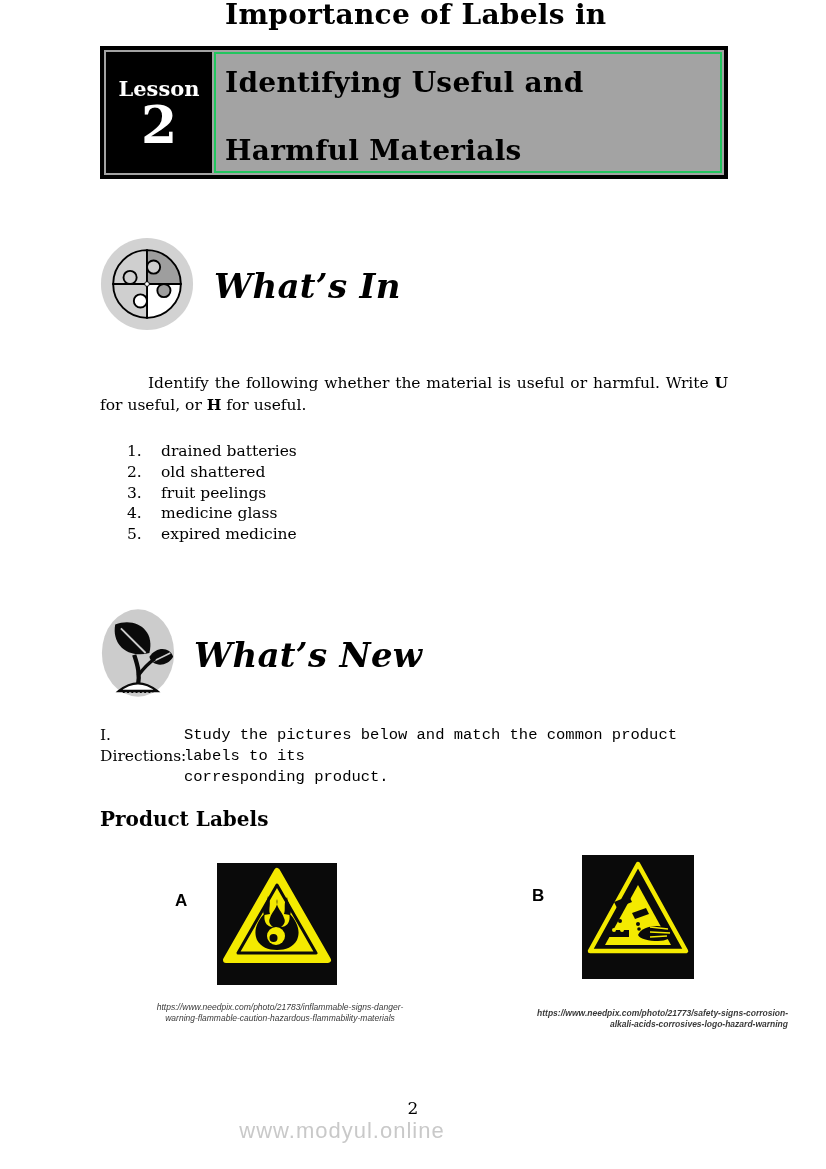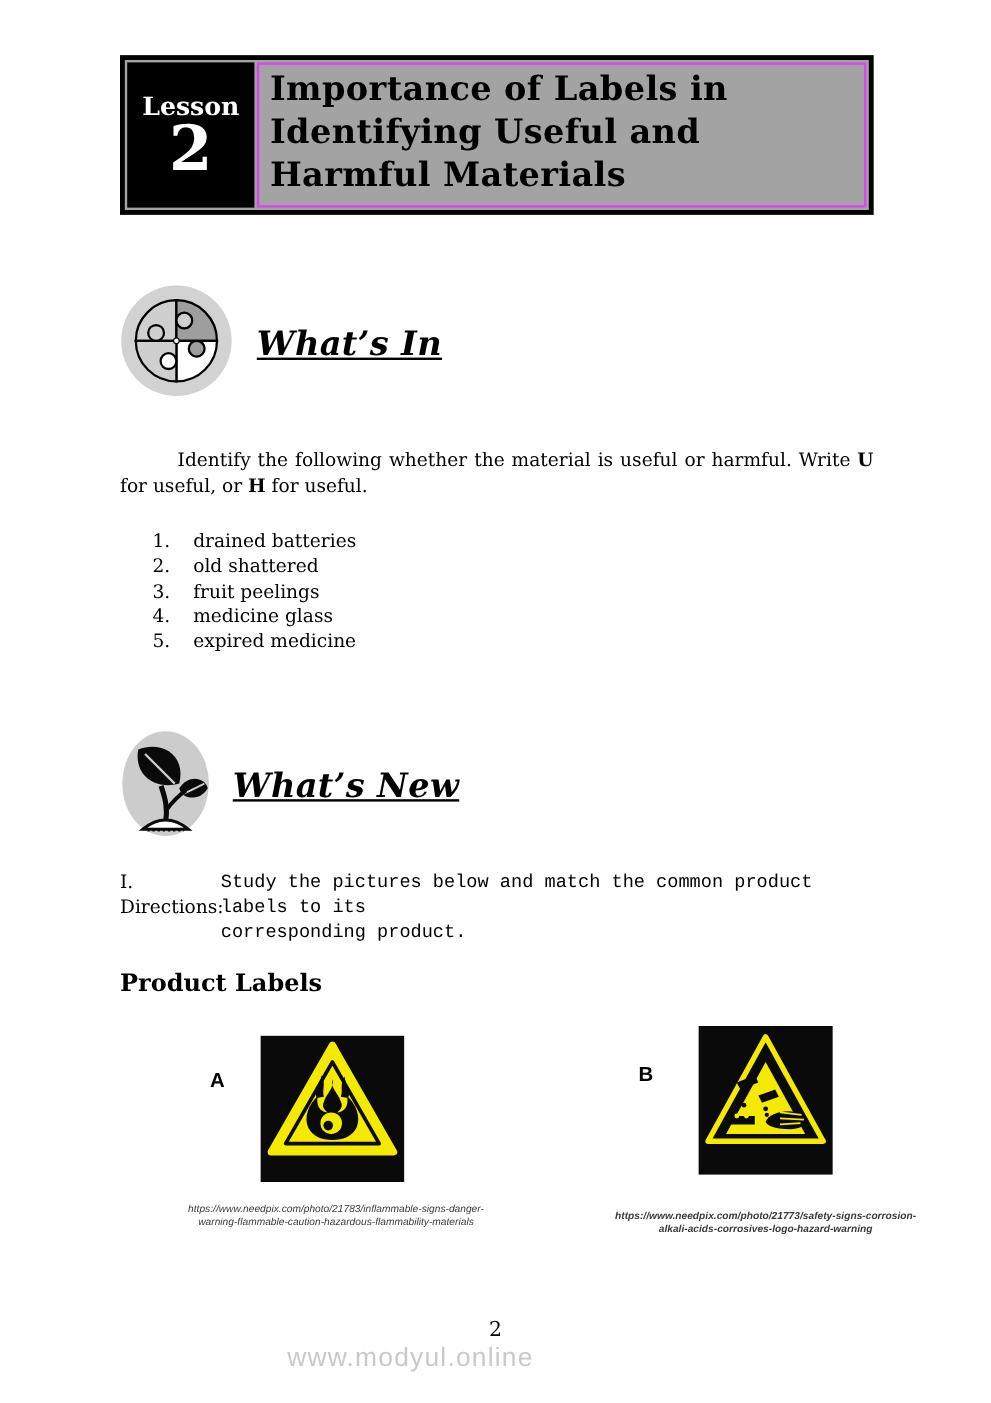--- a/index.html
+++ b/index.html
@@ -14,30 +14,30 @@
     margin-top:46px; border:4px solid #000; padding:2px;
     display:flex; gap:2px; box-sizing:border-box; height:133px; background:#a3a3a3;
   }
   .lesson-box {
     width:106px; background:#000; color:#fff; text-align:center;
     display:flex; flex-direction:column; justify-content:center; flex-shrink:0;
   }
   .lesson-label { font-size:21px; font-weight:bold; }
   .lesson-num { font-size:52px; font-weight:bold; line-height:48px; }
   .title-cell {
-    flex:1; border:2px solid #d946ef; padding:2px 4px 2px 9px;
-    display:flex; flex-direction:column; justify-content:flex-start;
-    font-size:28px; font-weight:bold; line-height:36px; letter-spacing:0.3px;
+    flex:1; border:2px solid #22c55e; padding:2px 4px 2px 9px;
+    display:flex; flex-direction:column; justify-content:flex-end;
+    font-size:28px; font-weight:bold; line-height:36px; letter-spacing:0.3px;gap:32px;
   }
 
   
   .section-head { display:flex; align-items:center; }
   .section-head.whats-in { margin-top:58px; }
   .section-head.whats-new { margin-top:62px; }
-  .section-title { font-size:28px; font-weight:bold; font-style:italic; letter-spacing:0.3px;text-decoration:underline; }
+  .section-title { font-size:34px; font-weight:bold; font-style:italic; letter-spacing:0.3px; }
   .whats-in .section-title { margin-left:20px; }
   .whats-new .section-title { margin-left:18px; }
 
   .body-text { font-size:15.5px; line-height:21px; }
   .intro-par { margin-top:37px; text-align:justify; text-indent:48px; }
   .b { font-weight:bold; }
 
   .num-list { margin-top:25px; margin-left:27px; }
   .num-list .row { display:flex; line-height:20.8px; }
   .num-list .num { width:20px; flex-shrink:0; }
@@ -55,21 +55,21 @@
   .fig-label.b { left:432px; top:31px; }
   .sign { position:absolute; display:block; }
   .sign.a { left:117px; top:8px; }
   .sign.b { left:482px; top:0; }
   .caption {
     position:absolute; width:300px; text-align:center;
     font-family:"Liberation Sans", sans-serif; font-style:italic;
     font-size:8.5px; line-height:11px; color:#3a3a3a;
   }
   .caption.a { left:30px; top:147px; }
-  .caption.b { left:388px; top:153px; }
+  .caption.b { left:388px; top:153px;text-align:right; }
 
   .page-number { position:absolute; left:0; top:1098px; width:826px; text-align:center; font-size:17px; }
   .watermark {
     position:absolute; left:0; top:1118px; width:684px; text-align:center;
     font-family:"Liberation Sans", sans-serif; font-size:22px; color:#c9c9c9; letter-spacing:1px;
   }
 </style>
 </head>
 <body>
 

